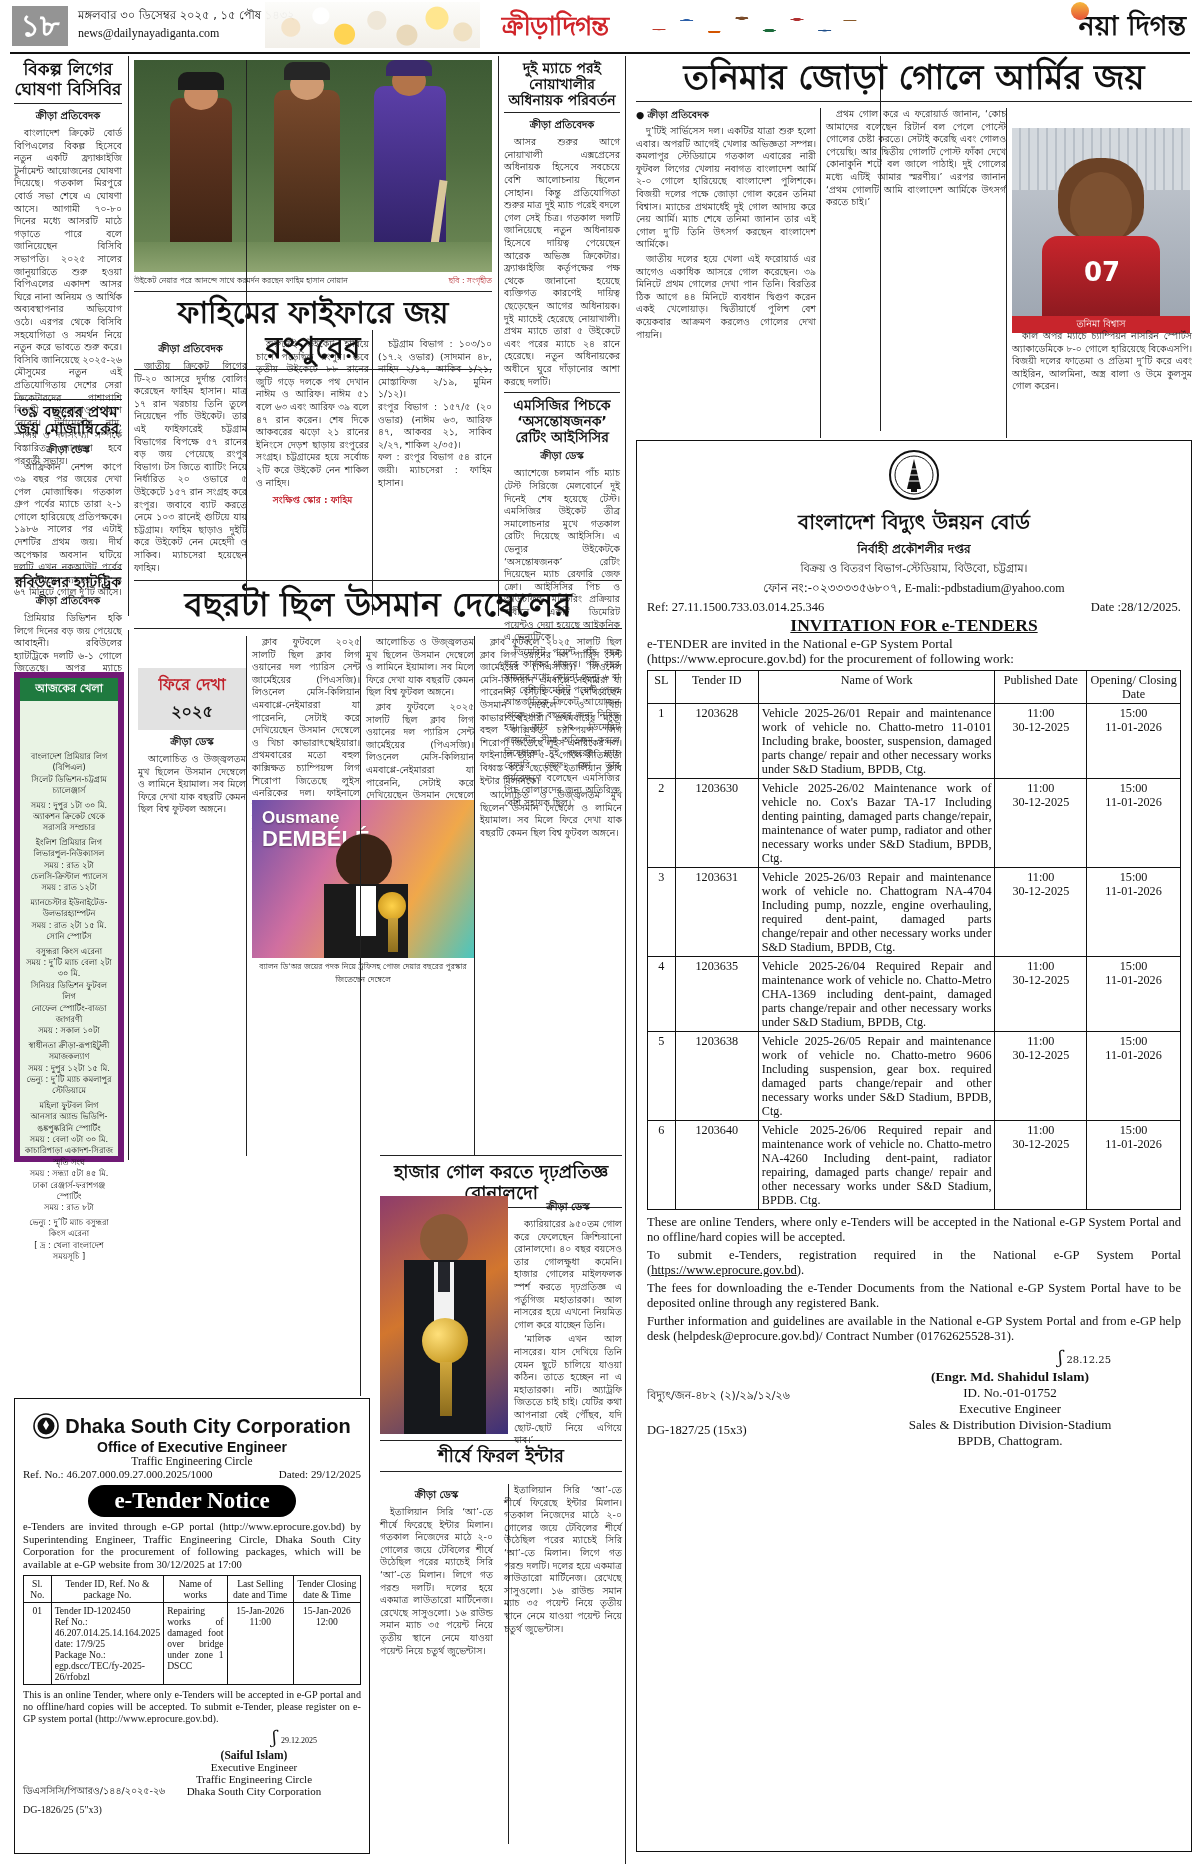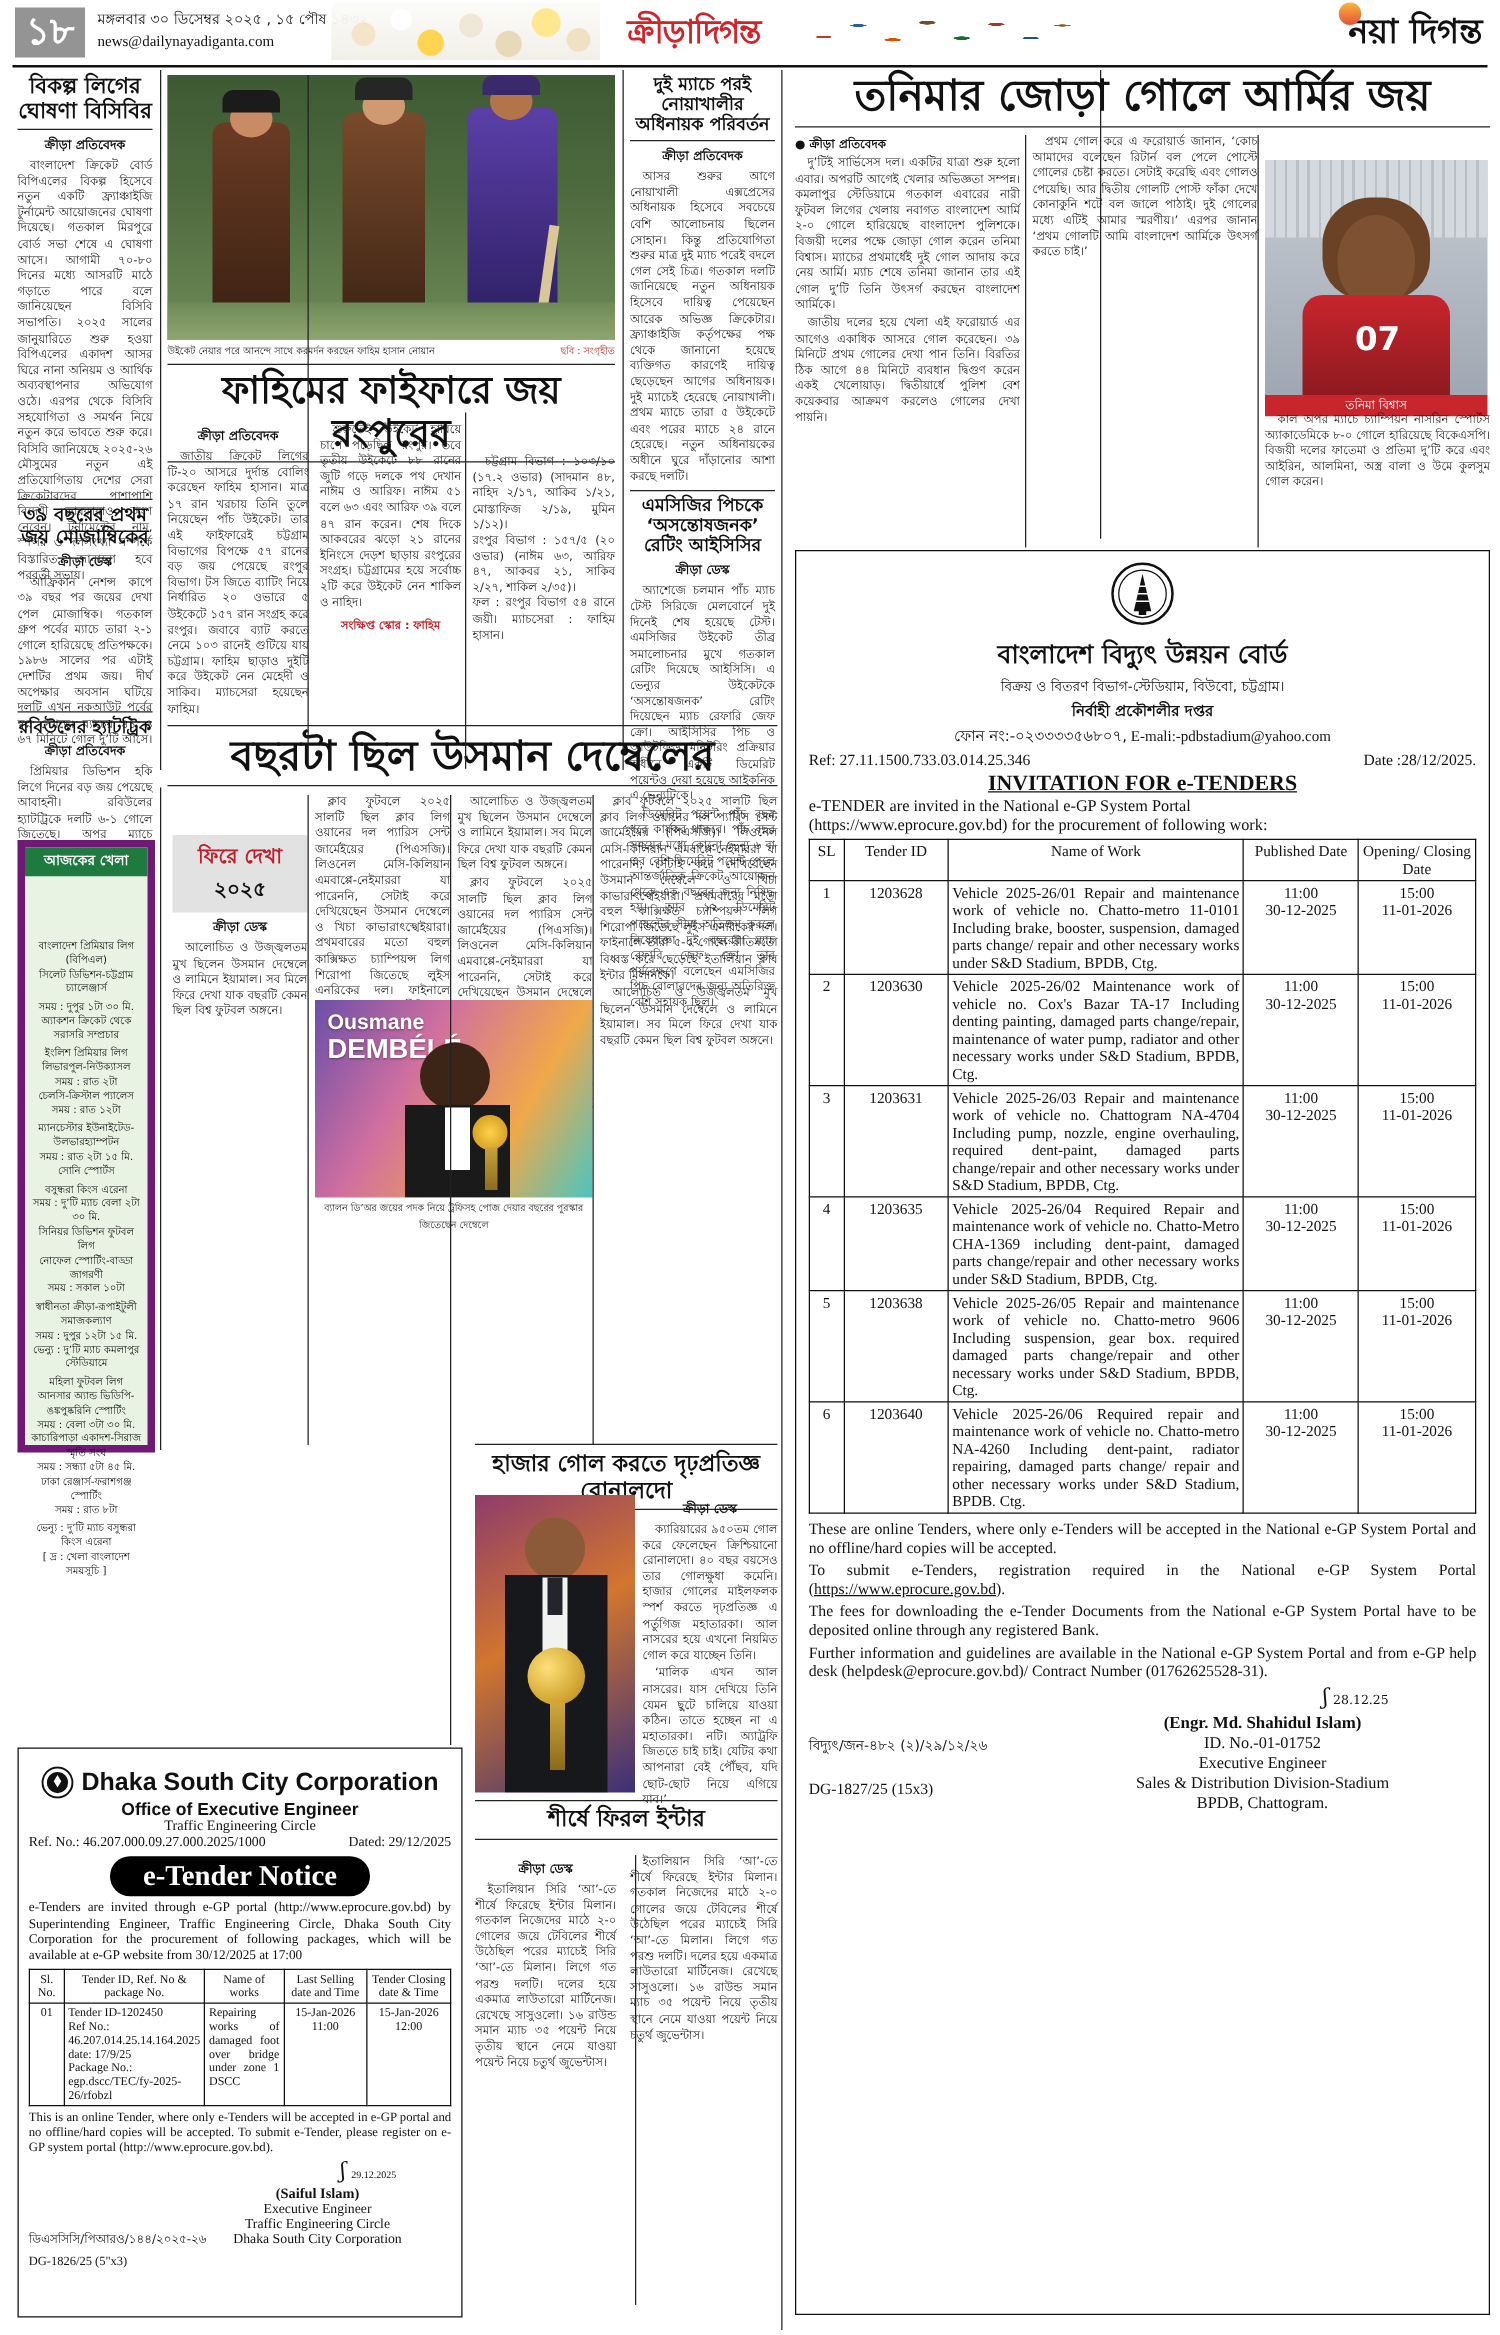--- a/index.html
+++ b/index.html
@@ -235,21 +235,21 @@
     <div class="body-just">
         <p>জাতীয় ক্রিকেট লিগের টি-২০ আসরে দুর্দান্ত বোলিং করেছেন ফাহিম হাসান। মাত্র ১৭ রান খরচায় তিনি তুলে নিয়েছেন পাঁচ উইকেট। তার এই ফাইফারেই চট্টগ্রাম বিভাগের বিপক্ষে ৫৭ রানের বড় জয় পেয়েছে রংপুর বিভাগ। টস জিতে ব্যাটিং নিয়ে নির্ধারিত ২০ ওভারে ৫ উইকেটে ১৫৭ রান সংগ্রহ করে রংপুর। জবাবে ব্যাট করতে নেমে ১০৩ রানেই গুটিয়ে যায় চট্টগ্রাম। ফাহিম ছাড়াও দুইটি করে উইকেট নেন মেহেদী ও সাকিব। ম্যাচসেরা হয়েছেন ফাহিম।</p>
       </div>
   </div>
   <div style="position:absolute; left:256px; top:338px; width:113px;">
     <div class="body-just">
         <p>শুরুতেই উইকেট হারিয়ে চাপে পড়েছিল রংপুর। তবে তৃতীয় উইকেটে ৮৮ রানের জুটি গড়ে দলকে পথ দেখান নাঈম ও আরিফ। নাঈম ৫১ বলে ৬৩ এবং আরিফ ৩৯ বলে ৪৭ রান করেন। শেষ দিকে আকবরের ঝড়ো ২১ রানের ইনিংসে দেড়শ ছাড়ায় রংপুরের সংগ্রহ। চট্টগ্রামের হয়ে সর্বোচ্চ ২টি করে উইকেট নেন শাকিল ও নাহিদ।</p>
       </div>
     <div class="redhead" style="font-size:9px; margin-top:4px;">সংক্ষিপ্ত স্কোর : ফাহিম</div>
   </div>
-  <div style="position:absolute; left:378px; top:338px; width:114px;margin-top:26px;">
+  <div style="position:absolute; left:378px; top:338px; width:114px;">
     <div class="body-just">
         <p style="white-space:pre-line">চট্টগ্রাম বিভাগ : ১০৩/১০ (১৭.২ ওভার) (সাদমান ৪৮, নাহিদ ২/১৭, আকিব ১/২১, মোস্তাফিজ ২/১৯, মুমিন ১/১২)।
 রংপুর বিভাগ : ১৫৭/৫ (২০ ওভার) (নাঈম ৬৩, আরিফ ৪৭, আকবর ২১, সাকিব ২/২৭, শাকিল ২/৩৫)।
 ফল : রংপুর বিভাগ ৫৪ রানে জয়ী। ম্যাচসেরা : ফাহিম হাসান।</p>
       </div>
   </div>
 
   <div style="position:absolute; left:504px; top:60px; width:116px;">
     <div class="hl bn" style="font-size:14px">দুই ম্যাচে পরই নোয়াখালীর অধিনায়ক পরিবর্তন</div>
     <hr class="sec-rule">
@@ -309,22 +309,22 @@
     <div style="text-align:center">
       <svg width="52" height="52" viewBox="0 0 52 52">
         <circle cx="26" cy="26" r="24" fill="none" stroke="#111" stroke-width="2"></circle>
         <circle cx="26" cy="26" r="19" fill="none" stroke="#111" stroke-width="1"></circle>
         <path d="M26 10 L33 40 L19 40 Z" fill="#111"></path>
         <rect x="23" y="38" width="6" height="5" fill="#111"></rect>
         <path d="M19 20 H33 M18 26 H34 M17 32 H35" stroke="#fff" stroke-width="1.2"></path>
       </svg>
     </div>
     <div class="bn t-title" style="font-size:20px; margin-top:2px;">বাংলাদেশ বিদ্যুৎ উন্নয়ন বোর্ড</div>
+    <div class="bn t-title" style="font-size:12px;">নির্বাহী প্রকৌশলীর দপ্তর</div>
     <div class="bn" style="font-size:11px; text-align:center;">বিক্রয় ও বিতরণ বিভাগ-স্টেডিয়াম, বিউবো, চট্টগ্রাম।</div>
-    <div class="bn t-title" style="font-size:12px;">নির্বাহী প্রকৌশলীর দপ্তর</div>
     <div style="font-size:12px; text-align:center;">
       <span class="bn">ফোন নং:-০২৩৩৩৩৫৬৮০৭,</span>
       <span>E-mali:-pdbstadium@yahoo.com</span>
     </div>
     <div style="display:flex; justify-content:space-between; font-size:12.5px; margin-top:1px;">
       <span>Ref: 27.11.1500.733.03.014.25.346</span>
       <span>Date :28/12/2025.</span>
     </div>
     <div style="text-align:center; font-size:17.5px; font-weight:bold;text-decoration:underline;">INVITATION FOR e-TENDERS</div>
     <div style="font-size:13px; line-height:15px;">e-TENDER are invited in the National e-GP System Portal</div>

